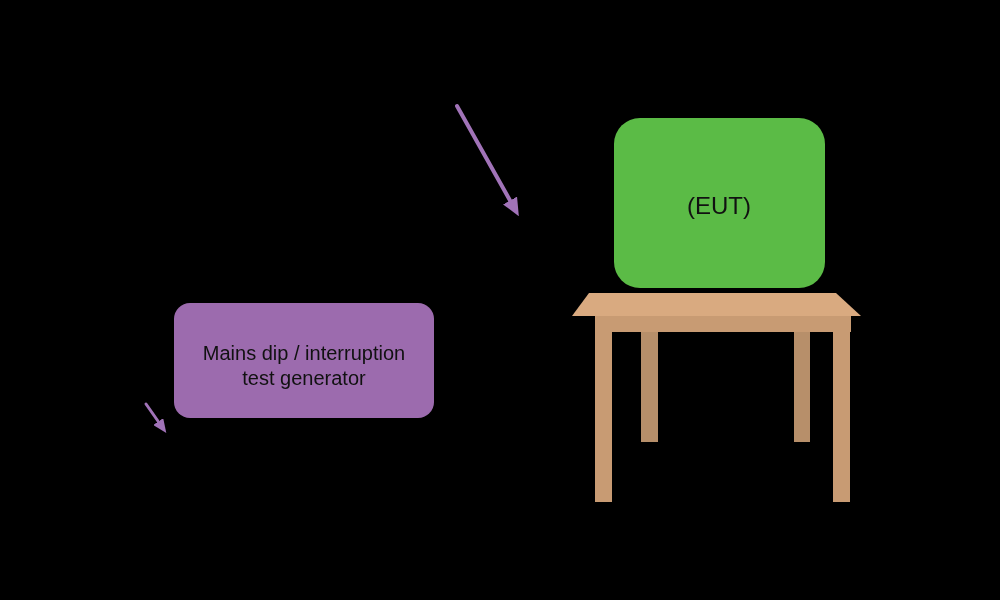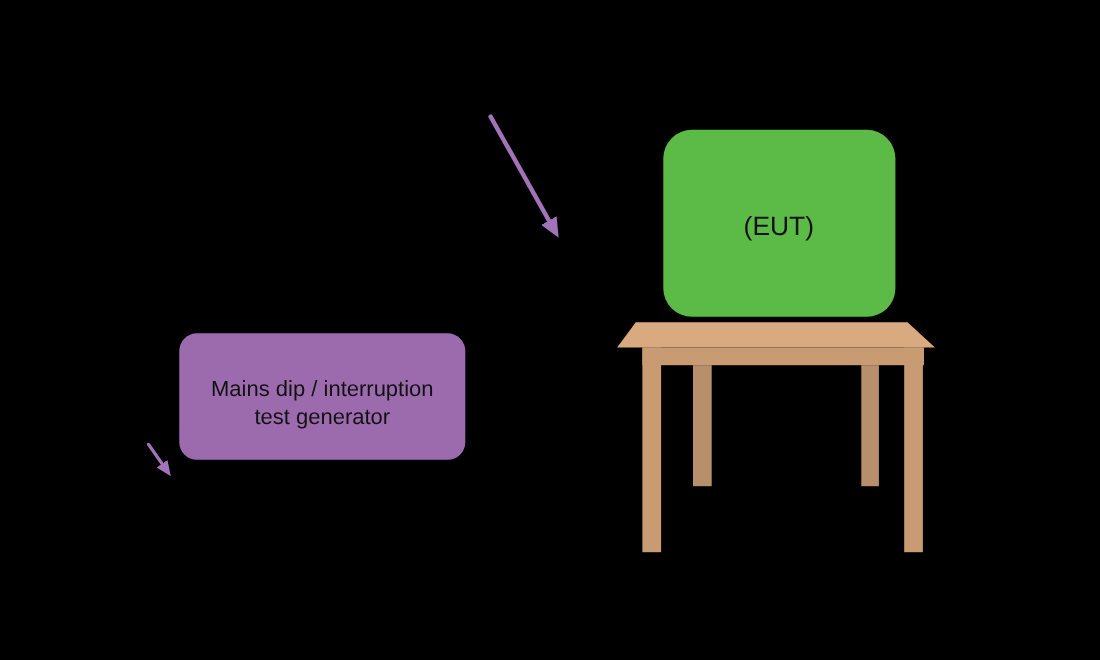--- a/index.html
+++ b/index.html
@@ -8,20 +8,21 @@
     background: #000000;
     width: 1000px;
     height: 600px;
     overflow: hidden;
     font-family: "Liberation Sans", sans-serif;
   }
   .canvas-wrap {
     position: relative;
     width: 848px;
     height: 600px;
+    margin-left: 11px;
   }
   svg { display: block; }
   text {
     font-family: "Liberation Sans", sans-serif;
   }
   .box-label {
     font-size: 24px;
   }
   .gen-label {
     font-size: 20px;

